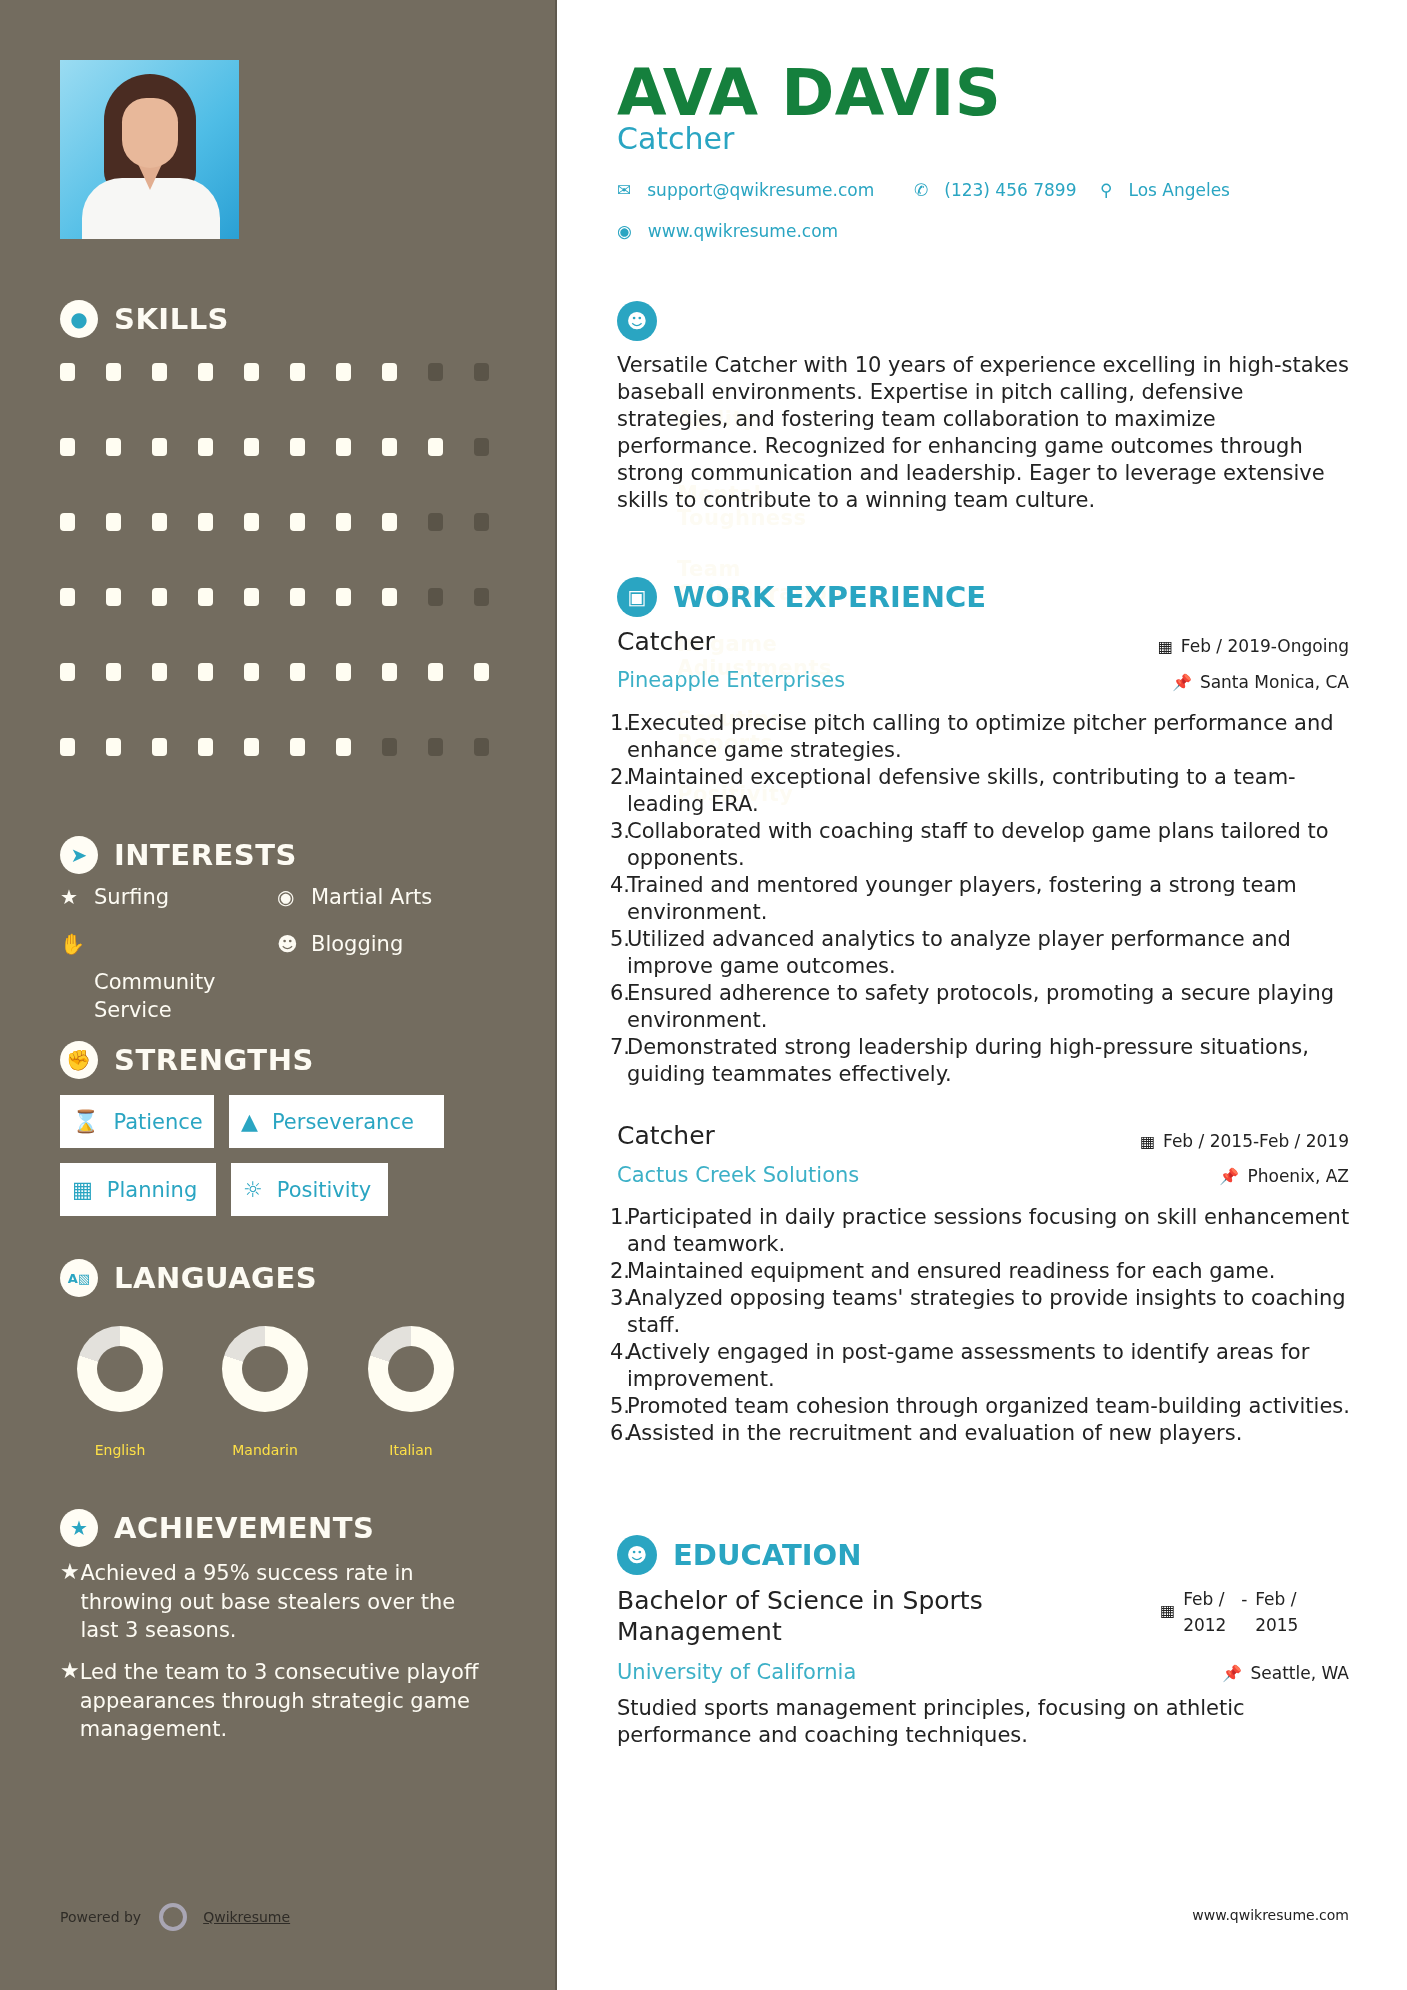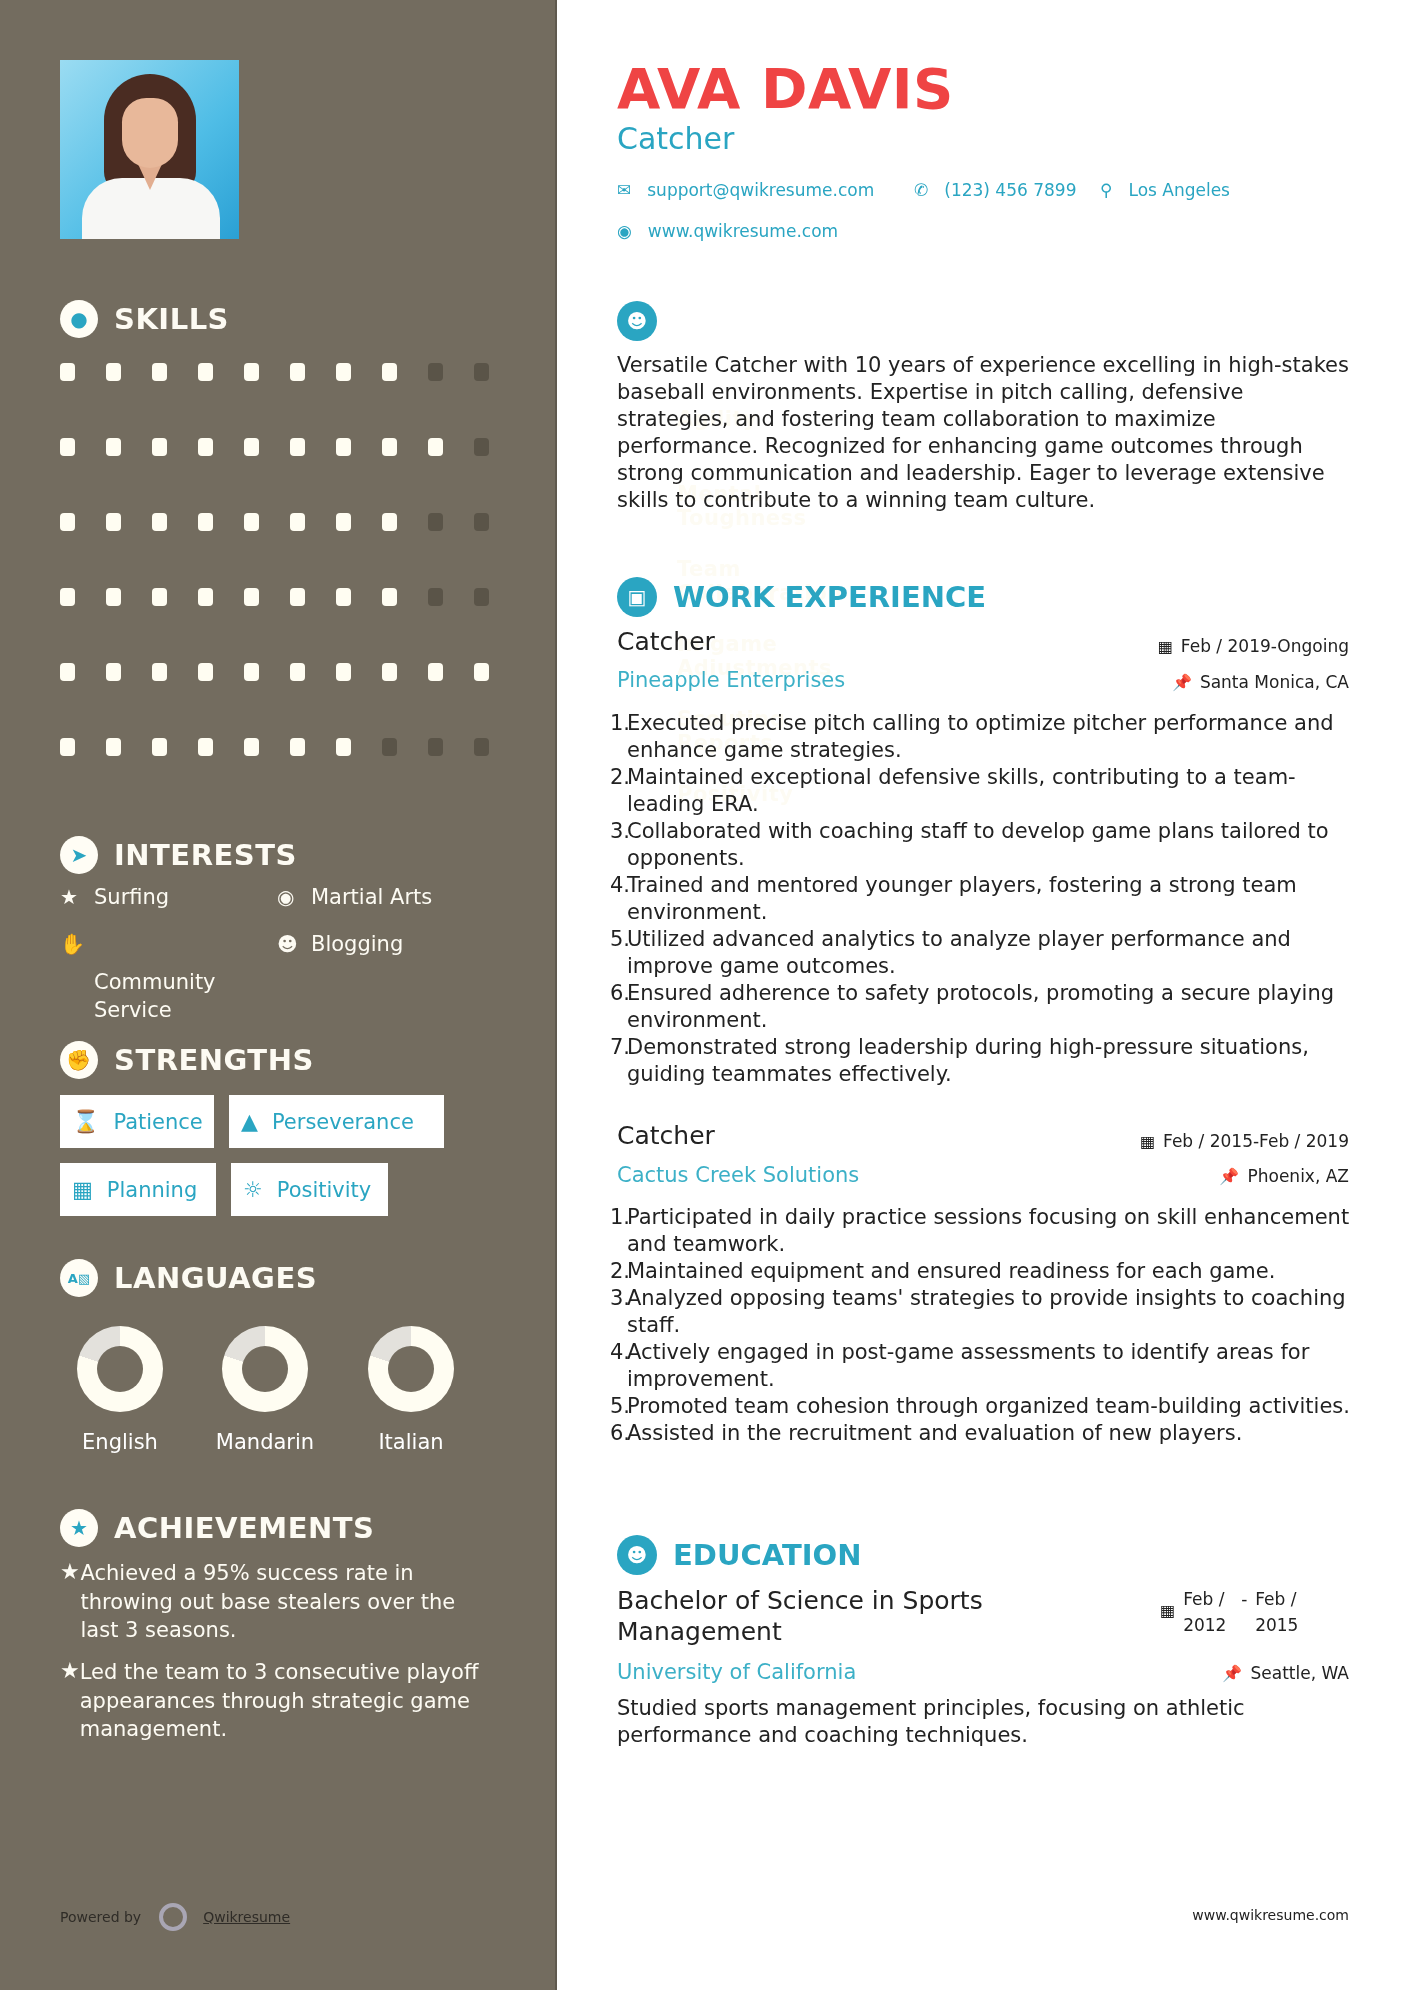--- a/index.html
+++ b/index.html
@@ -39,31 +39,31 @@
 
   .chip {
     position: absolute; height: 53px; background: #fff; display: flex; align-items: center;
     padding: 0 12px; color: #2aa5c2; font-size: 21px;
   }
   .chip .ic { margin-right: 14px; font-size: 22px; }
 
   .lang { position: absolute; width: 120px; text-align: center; }
   .lang .ring { width: 86px; height: 86px; border-radius: 50%; margin: 0 auto; position: relative; }
   .lang .ring::after { content: ""; position: absolute; left: 20px; top: 20px; width: 46px; height: 46px; border-radius: 50%; background: #736c5f; }
-  .lang .nm { margin-top: 18px; font-size: 21px; color: #ffffff; }
+  .lang .nm { margin-top: 30px; font-size: 14px; color: #fde047; }
 
   .ach { position: absolute; left: 60px; width: 420px; display: flex; }
   .ach .ic { width: 45px; font-size: 22px; }
   .ach .tx { font-size: 21px; line-height: 28.5px; color: #fdfbf3; }
 
   .powered { position: absolute; left: 60px; top: 1903px; display: flex; align-items: center; font-size: 14px; color: #2f2c27; }
   .powered .q { width: 28px; height: 28px; border-radius: 50%; border: 4px solid #a9a6b4; margin: 0 16px 0 18px; }
   .powered .link { text-decoration: underline; color: #2f2c27; }
 
-  .name { position: absolute; left: 617px; top: 56px; font-size: 56px; font-weight: bold; color: #ef4444; letter-spacing: 0.5px; }
+  .name { position: absolute; left: 617px; top: 56px; font-size: 64px; font-weight: bold; color: #15803d; letter-spacing: 0.5px; }
   .role { position: absolute; left: 617px; top: 121px; font-size: 30px; color: #2aa5c2; }
   .contact { position: absolute; display: flex; align-items: center; font-size: 17px; color: #2aa5c2; }
   .contact .ic { margin-right: 16px; font-size: 17px; }
 
   .main-heading { position: absolute; left: 617px; display: flex; align-items: center; }
   .main-heading .circ {
     width: 40px; height: 40px; border-radius: 50%; background: #2aa5c2; display: flex;
     align-items: center; justify-content: center; color: #fff; font-size: 20px;
   }
   .main-heading .t { margin-left: 16px; font-size: 29px; font-weight: bold; color: #2aa5c2; }

